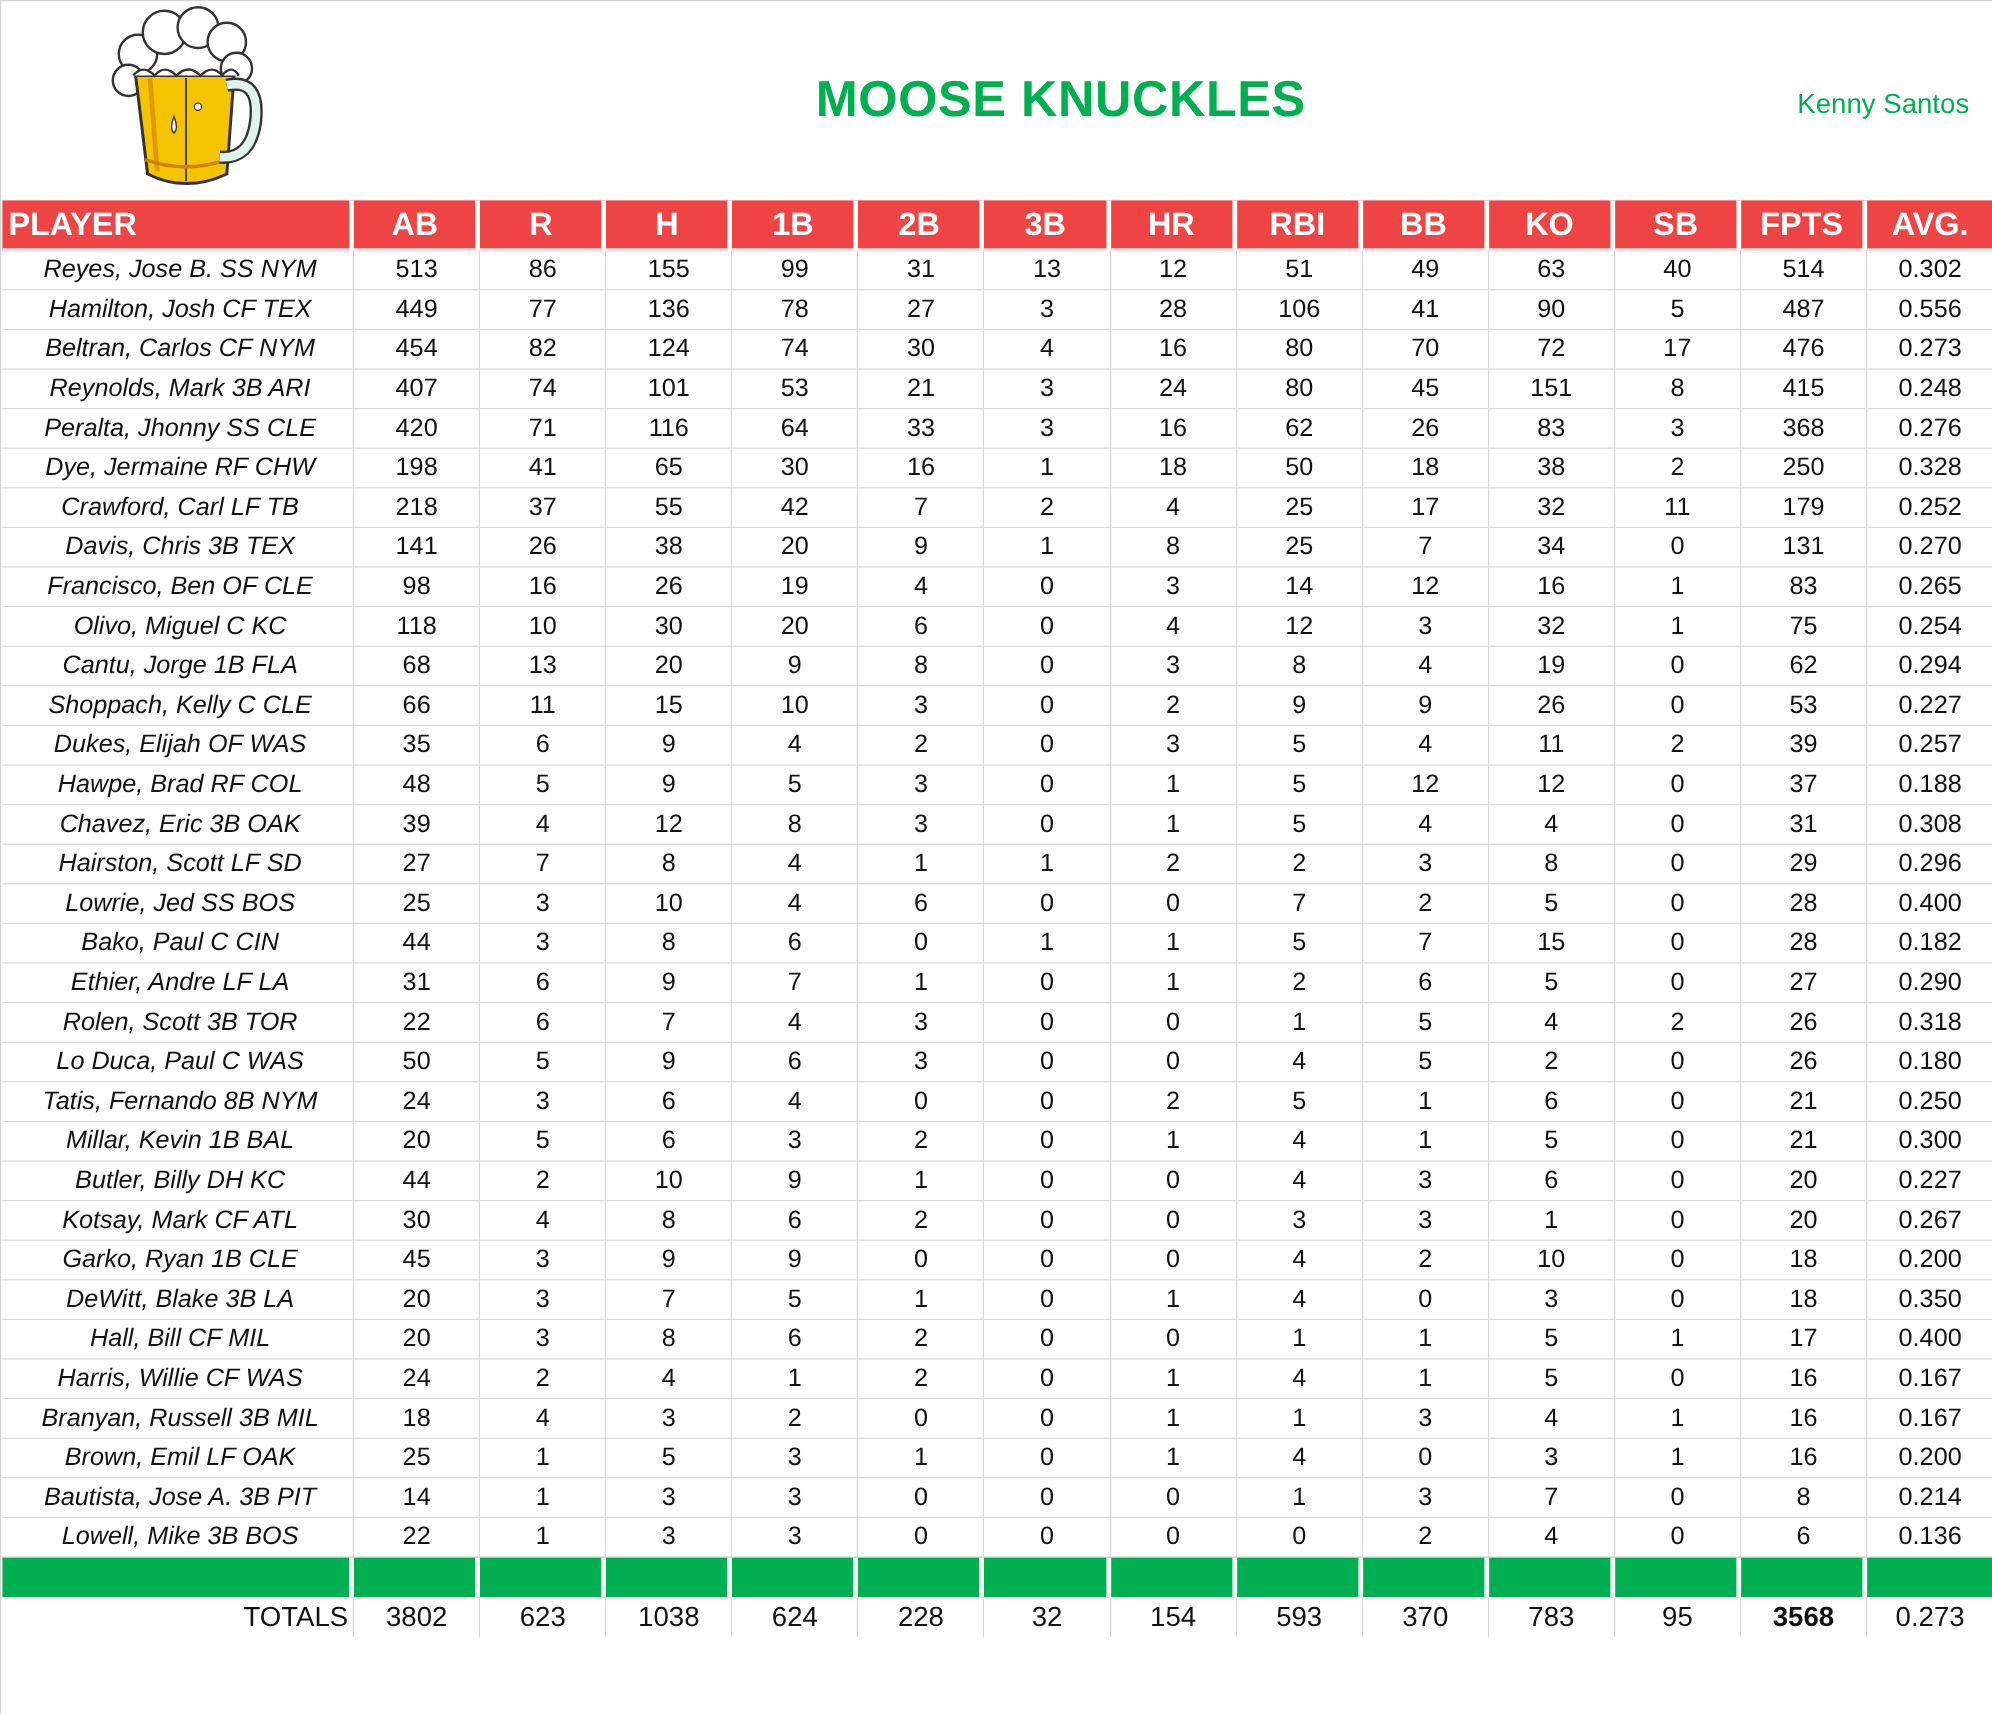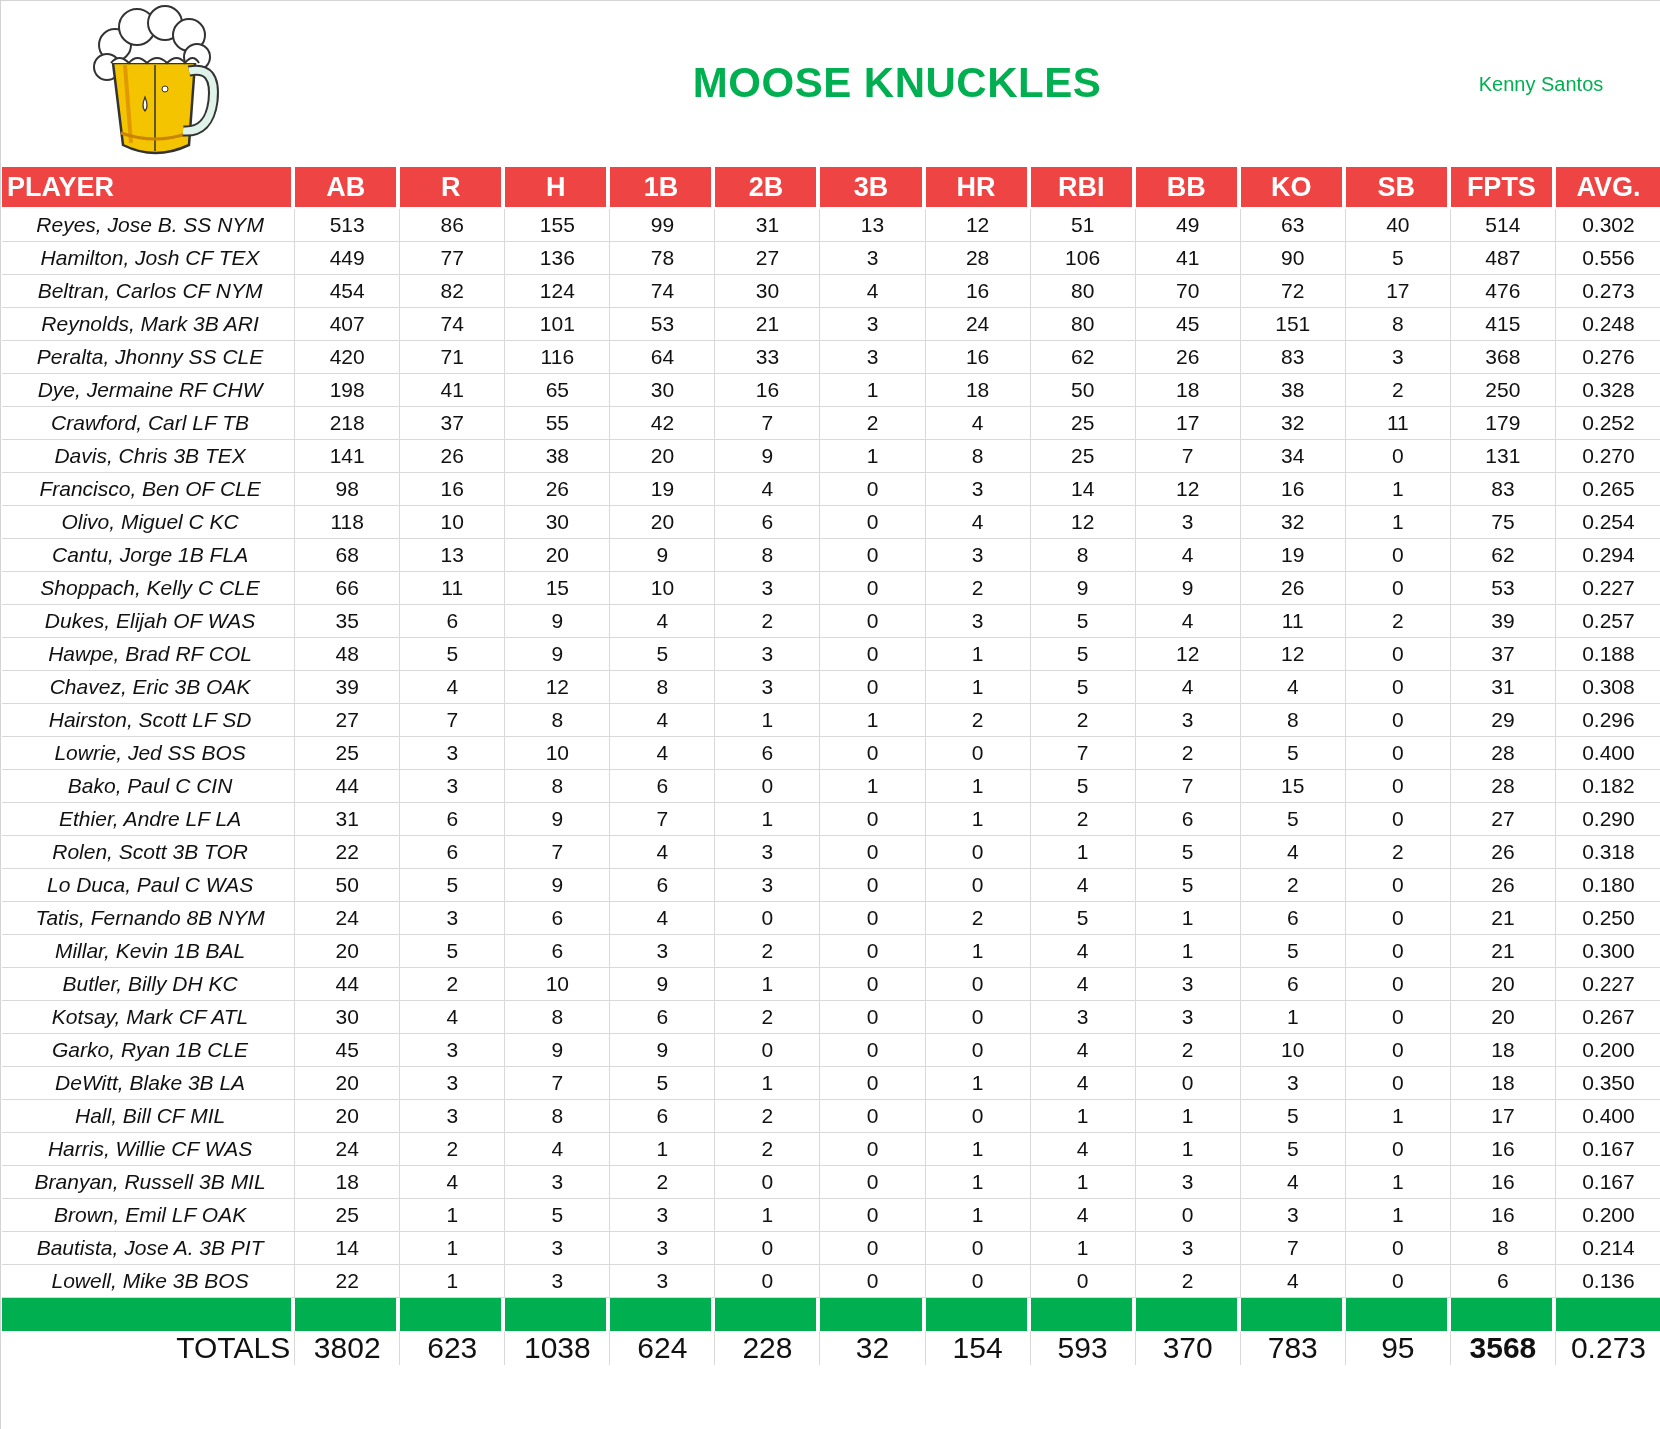--- a/index.html
+++ b/index.html
@@ -1,40 +1,40 @@
 <!DOCTYPE html>
 <html><head>
 <meta charset="utf-8">
 <style>
   html, body { margin:0; padding:0; background:#ffffff; }
   body { width:1660px; height:1429px; position:relative; overflow:hidden;
          font-family:"Liberation Sans", "DejaVu Sans", sans-serif; }
   .sheet { position:absolute; left:0; top:0; width:1660px; height:1429px;
            border-left:1px solid #d4d4d4; border-top:1px solid #d4d4d4; box-sizing:border-box; }
   .logo { position:absolute; left:84px; top:4px; width:136px; height:160px; }
-  .title { position:absolute; left:581px; top:58px; width:630px; text-align:center;
+  .title { position:absolute; left:568px; top:58px; width:630px; text-align:center;
            color:#00b050; font-weight:bold; font-size:42px; letter-spacing:0.5px; }
-  .owner { position:absolute; left:1440px; top:72px; width:200px; text-align:center;
-           color:#00b050; font-size:20px; }
+  .owner { position:absolute; left:1440px; top:72px; width:200px; text-align:right;
+           color:#00b050; font-size:23px; }
   table { position:absolute; left:1px; top:166px; border-collapse:separate; border-spacing:0;
           table-layout:fixed; width:1659px; }
   col.c-player { width:293px; } col.c-stat { width:105px; }
   th { background:#ef4444; color:#ffffff; font-weight:bold; font-size:27px; height:42px;
        padding:0; text-align:center; border-right:4px solid #ffffff; border-bottom:2px solid #ffffff;
        box-sizing:border-box; white-space:nowrap; }
   th.player-h { text-align:left; padding-left:5px; }
   th:last-child { border-right:none; }
   td { font-size:21px; color:#111; height:33px; padding:0; text-align:center;
        border-right:1px solid #d9d9d9; border-bottom:1px solid #d9d9d9; box-sizing:border-box;
        white-space:nowrap; overflow:hidden; }
   td.player { text-align:center; padding-left:4px;font-style:italic; }
   td:last-child { border-right:none; }
   tr.spacer td { background:#00b050; height:33px; border-right:4px solid #ffffff; border-bottom:none; }
   tr.spacer td:last-child { border-right:none; }
-  tr.totals td { font-size:30px; height:33px; border-bottom:none; }
+  tr.totals td { font-size:23px; height:33px; border-bottom:none; }
   tr.totals td.totals-label { text-align:right; padding-right:4px; }
   tr.totals td.bold { font-weight:bold; }
 </style>
 </head>
 <body>
 
 <div class="sheet">
 
   <div class="logo">
     <svg width="136" height="160" viewBox="0 0 136 160">

